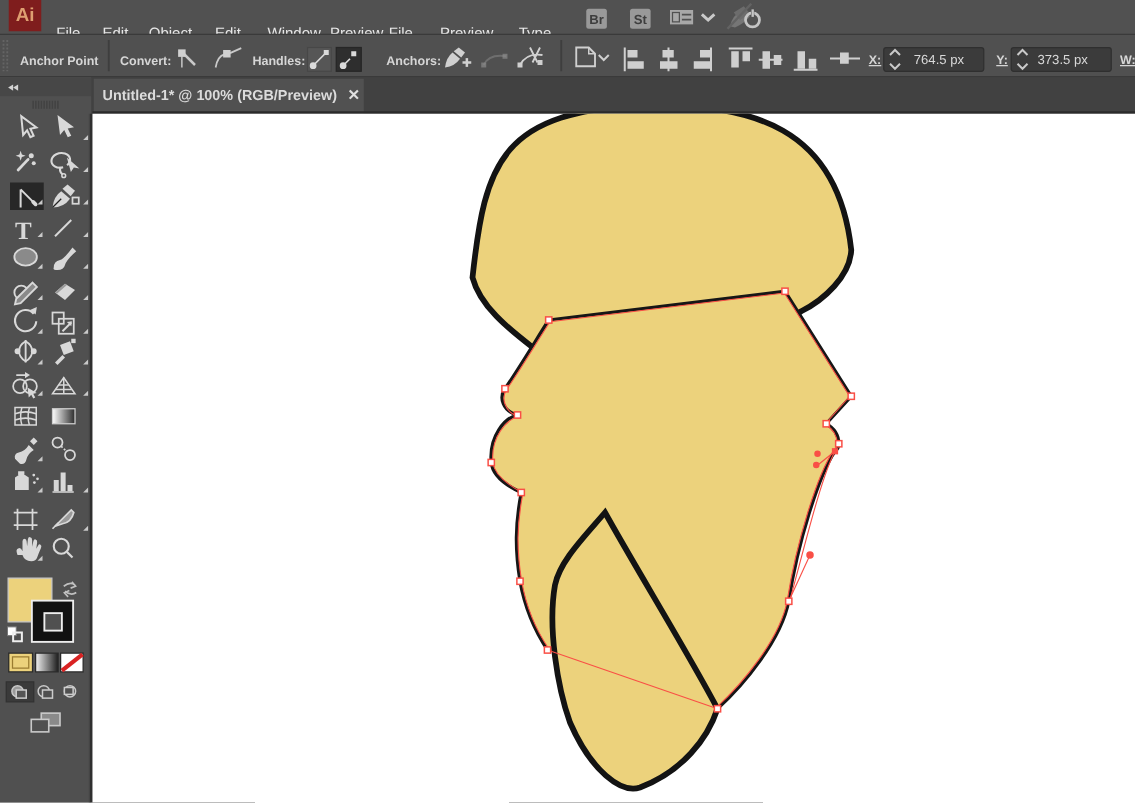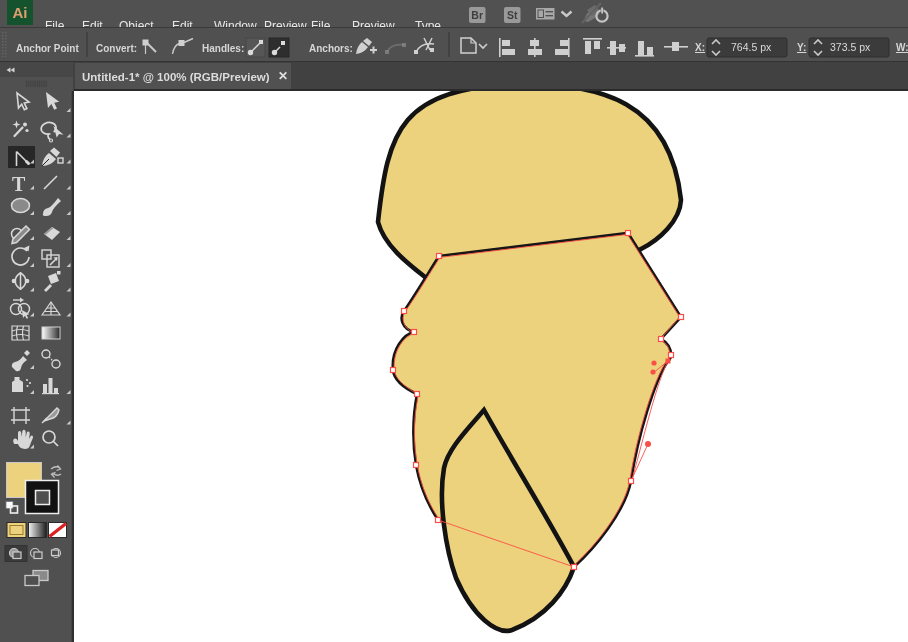--- a/index.html
+++ b/index.html
@@ -1,20 +1,20 @@
 <!DOCTYPE html>
 <html><head>
 <meta charset="utf-8">
 <style>
   html,body{margin:0;padding:0;}
   body{width:908px;height:642px;overflow:hidden;position:relative;
        font-family:"Liberation Sans", sans-serif;background:#4f4f4f;}
   #menubar{position:absolute;left:0;top:0;width:908px;height:28px;background:#515151;}
   .menu{position:absolute;top:12px;height:44px;line-height:28px;color:#e8e8e8;font-size:12px;}
-  #ailogo{position:absolute;left:7px;top:0px;width:26px;height:25px;background:#14532d;
+  #ailogo{position:absolute;left:7px;top:0px;width:26px;height:25px;background:#7f1d1d;
           color:#dE9F71;font-weight:bold;font-size:15px;text-align:center;line-height:25px;}
   #optbar{position:absolute;left:0;top:28px;width:908px;height:33px;background:#505050;
           border-bottom:1px solid #333333;text-align:right;}
   #tabstrip{position:absolute;left:0;top:62px;width:908px;height:29px;background:#414141;}
   #tab{position:absolute;left:75px;top:63px;width:216px;height:28px;background:#515151;}
   #tabtext{position:absolute;left:7px;top:0;height:44px;line-height:28px;color:#dcdcdc;
            font-size:11.5px;font-weight:bold;white-space:nowrap;}
   #tabx{position:absolute;left:203px;top:6px;color:#e0e0e0;font-size:12px;font-weight:bold;}
   #toolpanel{position:absolute;left:0;top:62px;width:73px;height:580px;background:#505050;}
   #canvas{position:absolute;left:74px;top:91px;width:834px;height:551px;background:#ffffff;}

